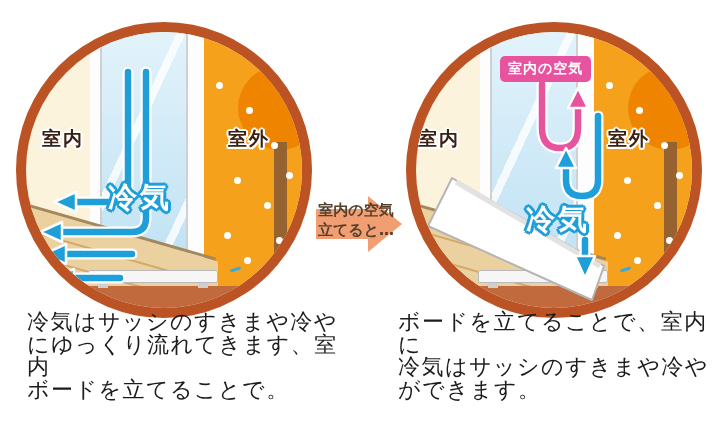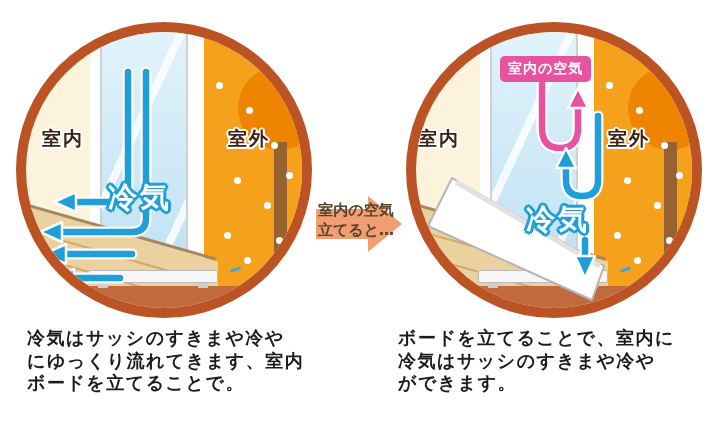--- a/index.html
+++ b/index.html
@@ -57,21 +57,21 @@
   
   .mid-arrow { position:absolute; left:316px; top:196px; width:86px; height:56px; }
   .mid-arrow-body { position:absolute; left:0; top:13px; width:52px; height:30px; background:#f19e73; }
   .mid-arrow-head { position:absolute; left:52px; top:0; width:0; height:0;
       border-top:28px solid transparent; border-bottom:28px solid transparent; border-left:34px solid #f19e73; }
   .mid-text { position:absolute; left:312px; top:200px; width:88px; text-align:center;
       font-size:15px; font-weight:700; color:#54412c; line-height:20px; }
   .mid-text span { display:block; }
 
   
-  .caption { position:absolute; top:327px; font-size:18px; font-weight:700; color:#1c1c1c;
+  .caption { position:absolute; top:311px; font-size:22px; font-weight:400; color:#1c1c1c;
       letter-spacing:1.5px; line-height:22.5px; }
   .caption.left-cap  { left:27px;  width:320px; }
   .caption.right-cap { left:398px; width:320px; }
   .cap-line { display:block; }
 </style>
 </head>
 <body>
 
 <div class="stage">
 

